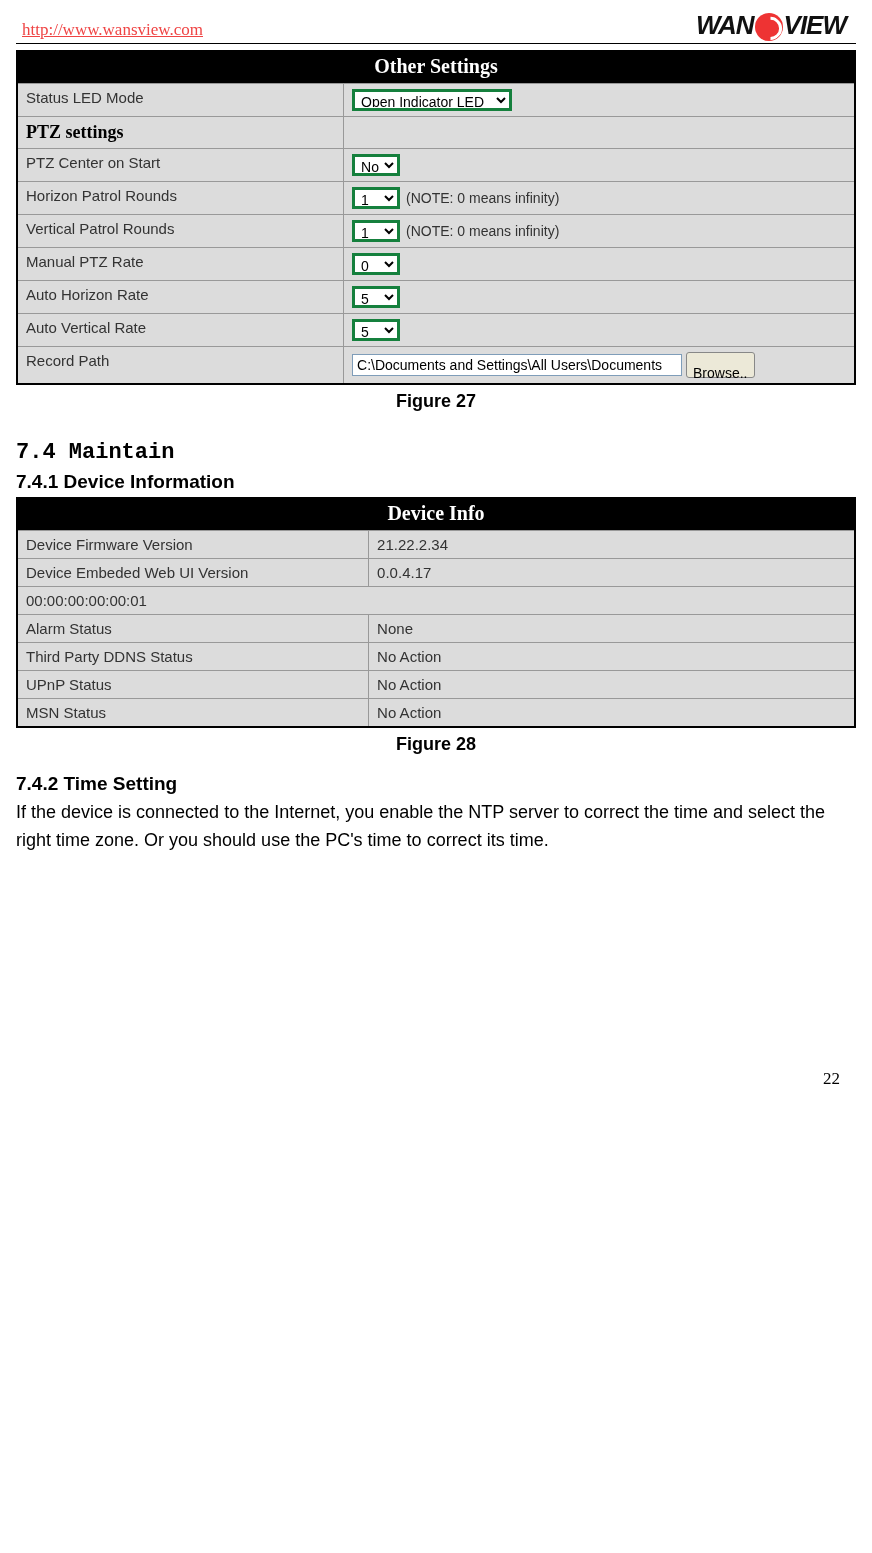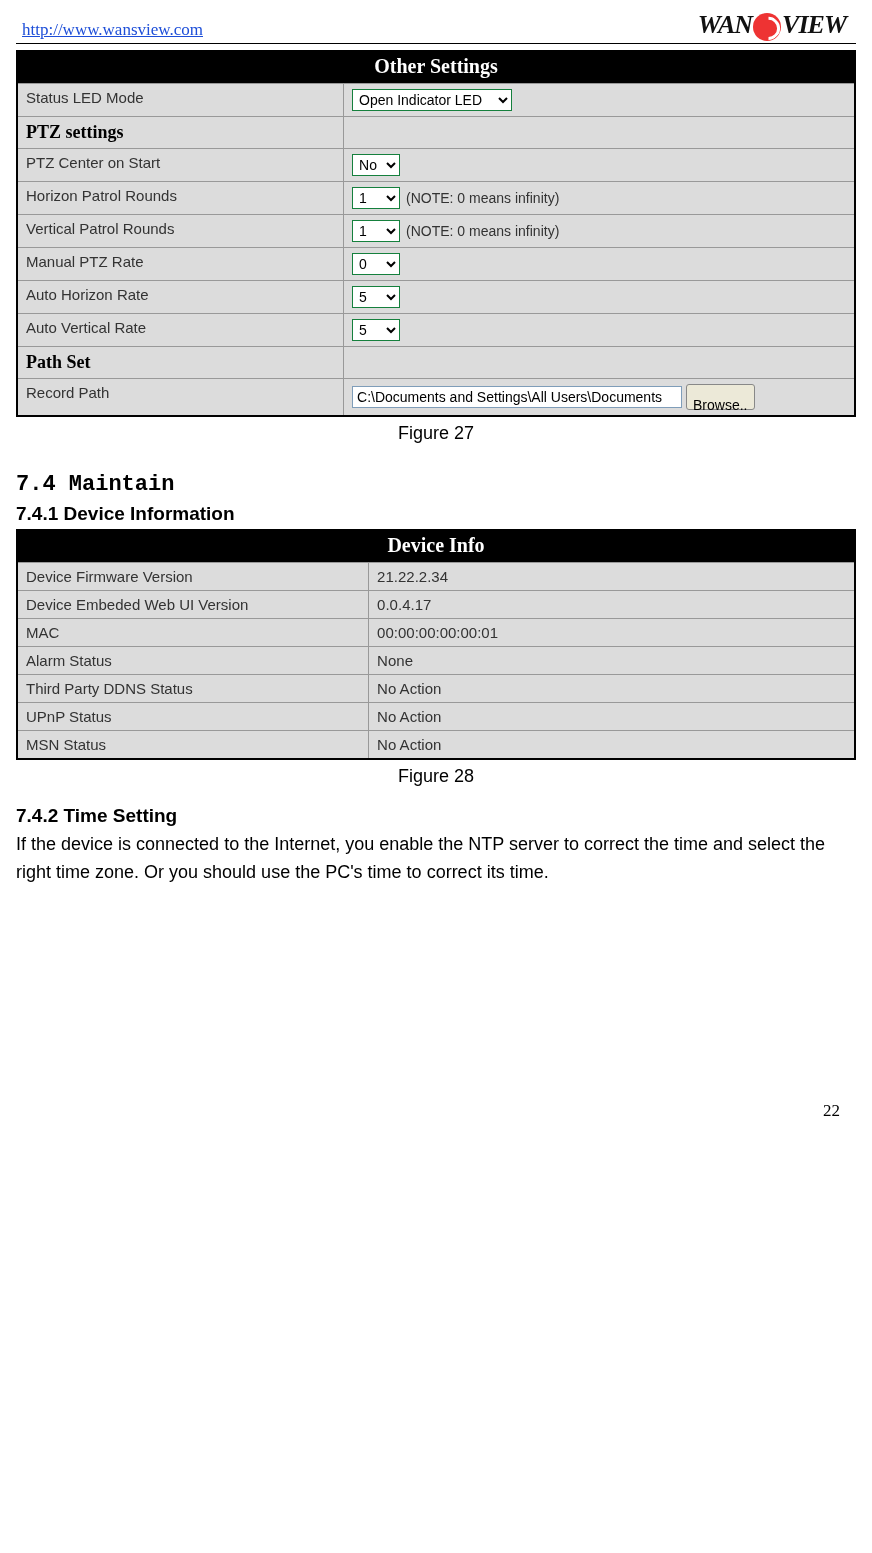--- a/index.html
+++ b/index.html
@@ -16,28 +16,28 @@
   }
   .header {
     display: flex;
     justify-content: space-between;
     align-items: center;
     border-bottom: 1px solid #000;
     padding-bottom: 2px;
     margin-bottom: 6px;
   }
   .header a {
-    color: #1d4ed8;
+    color: #ef4444;
     font-size: 17px;
     font-family: "Times New Roman", Times, serif;
     padding-left: 6px;
     margin-top: 8px;
   }
   .logo {
-    font-family: Liberation Serif, serif;
+    font-family: Liberation Sans, sans-serif;
     font-size: 26px;
     font-weight: 800;
     font-style: italic;
     letter-spacing: -1px;
     color: #111;
     padding-right: 10px;
     white-space: nowrap;
   }
   .logo .swirl {
     display: inline-block;
@@ -102,21 +102,21 @@
     font-family: "Times New Roman", Times, serif;
     font-weight: bold;
     font-size: 18px;
     color: #000;
   }
   select.win {
     font-family: Tahoma, Arial, sans-serif;
     font-size: 14px;
     padding: 1px 2px;
     background: #fff;
-    border: 1px solid #15803d;
+    border: 3px solid #15803d;
     height: 22px;
   }
   select.win-wide { min-width: 160px; }
   select.win-narrow { min-width: 48px; }
   .note {
     font-family: Tahoma, Arial, sans-serif;
     font-size: 14px;
     color: #333;
     margin-left: 2px;
   }
@@ -138,20 +138,21 @@
     border-radius: 3px;
     height: 22px;
     cursor: pointer;
   }
   .caption {
     text-align: center;
     font-family: Arial, sans-serif;
     font-size: 18px;
     color: #000;
     margin: 6px 0 28px 0;
+    font-weight: bold;
   }
   h2.sec {
     font-family: Liberation Mono, monospace;
     font-size: 22px;
     font-weight: bold;
     margin: 10px 0 6px 0;
   }
   h3.subsec {
     font-family: Arial, sans-serif;
     font-size: 19px;
@@ -252,24 +253,20 @@
 
     <div class="trow">
       <div class="tcell label-cell">Auto Vertical Rate</div>
       <div class="tcell value-cell">
         <select class="win win-narrow">
           <option>5</option>
         </select>
       </div>
     </div>
 
-    <div class="trow">
-      <div class="tcell label-cell section-head">Path Set</div>
-      <div class="tcell value-cell"></div>
-    </div>
 
     <div class="trow">
       <div class="tcell label-cell">Record Path</div>
       <div class="tcell value-cell">
         <input class="win-text" type="text" value="C:\Documents and Settings\All Users\Documents" style="">
         <button class="win-btn">Browse..</button>
       </div>
     </div>
 
   </div>
@@ -284,21 +281,20 @@
 
     <div class="trow">
       <div class="tcell label-cell">Device Firmware Version</div>
       <div class="tcell value-cell">21.22.2.34</div>
     </div>
     <div class="trow">
       <div class="tcell label-cell">Device Embeded Web UI Version</div>
       <div class="tcell value-cell">0.0.4.17</div>
     </div>
     <div class="trow">
-      <div class="tcell label-cell">MAC</div>
       <div class="tcell value-cell">00:00:00:00:00:01</div>
     </div>
     <div class="trow">
       <div class="tcell label-cell">Alarm Status</div>
       <div class="tcell value-cell">None</div>
     </div>
     <div class="trow">
       <div class="tcell label-cell">Third Party DDNS Status</div>
       <div class="tcell value-cell">No Action</div>
     </div>

